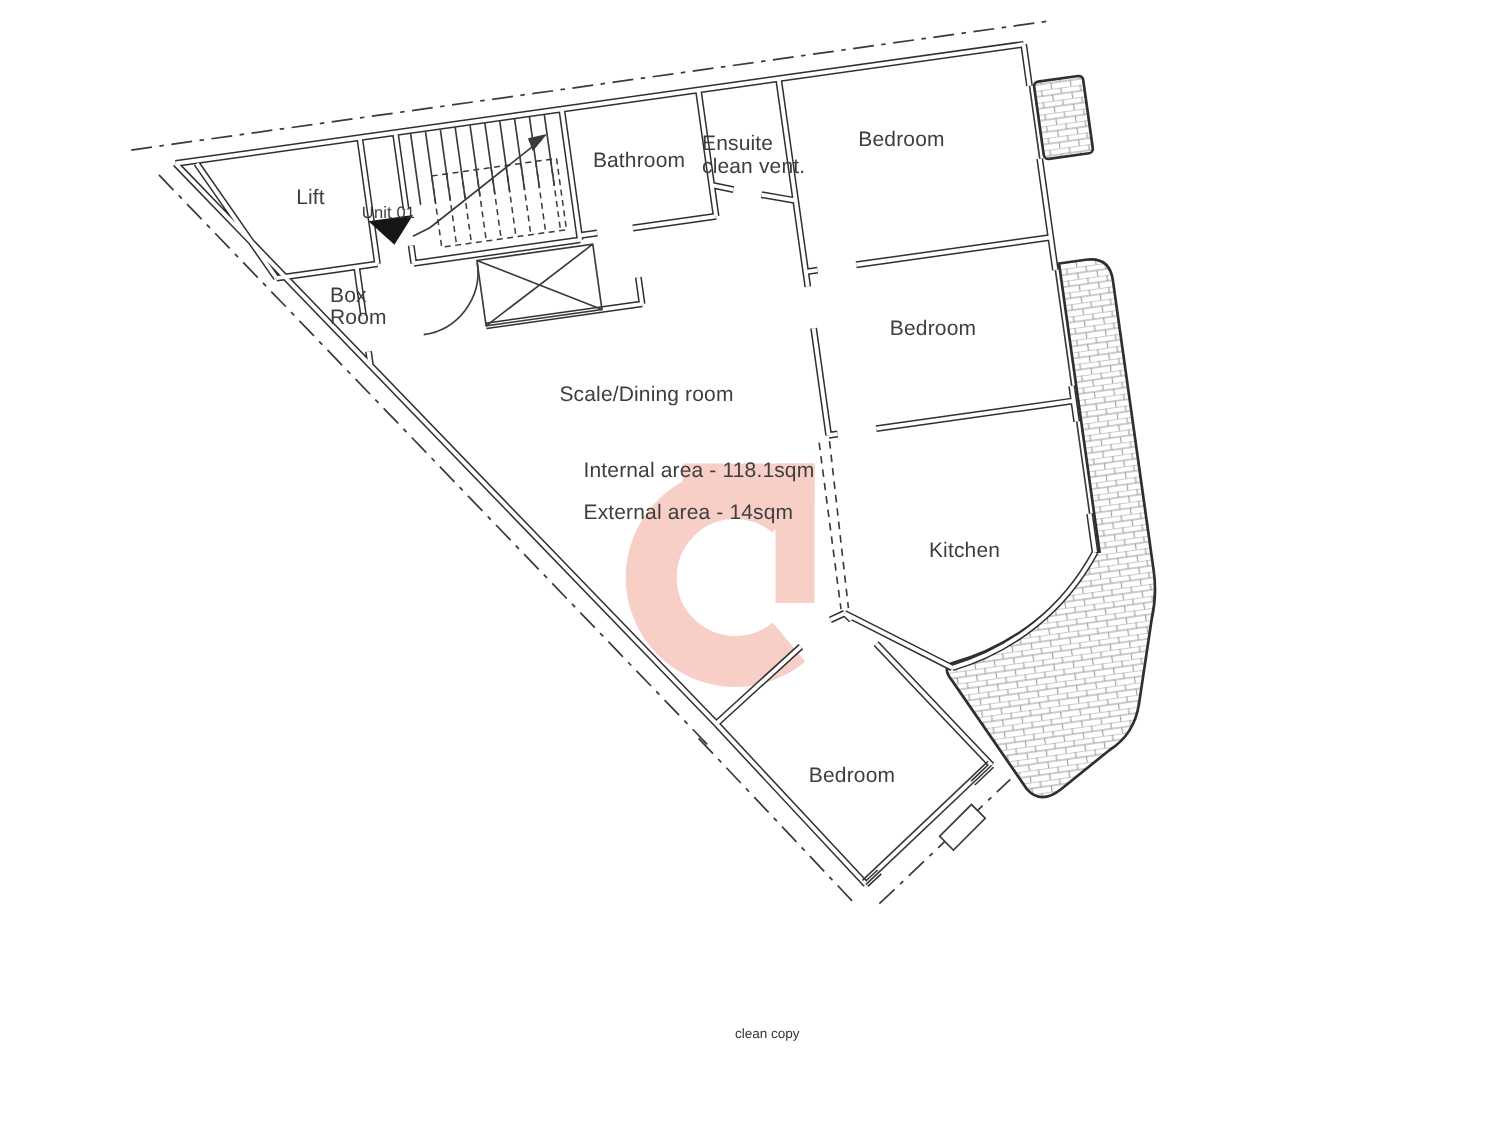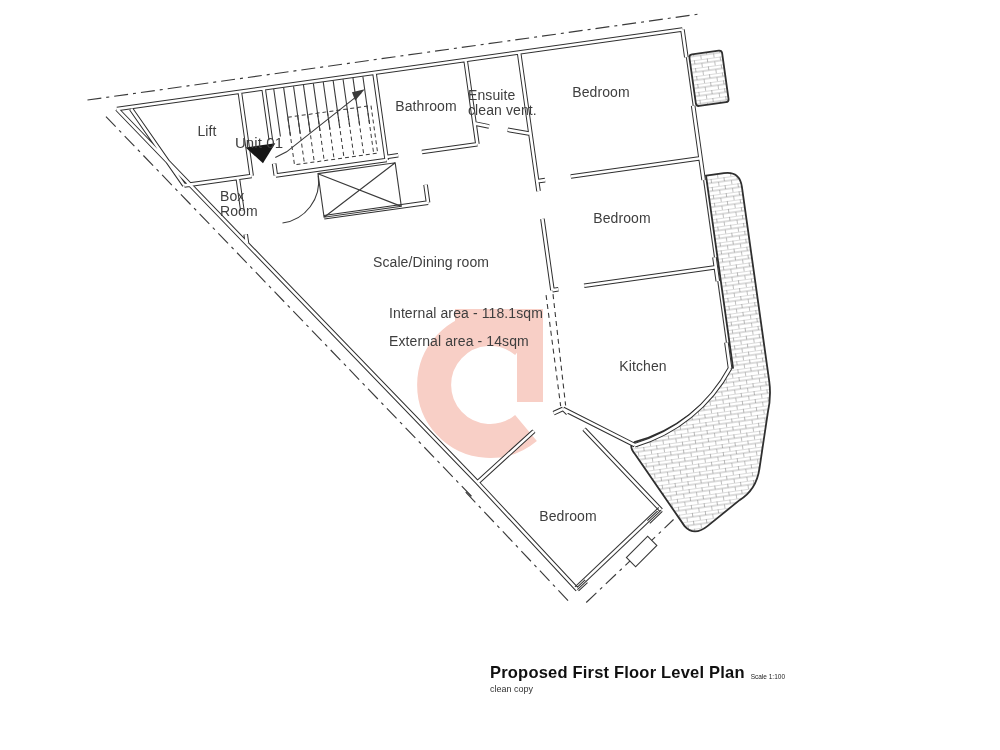--- a/index.html
+++ b/index.html
@@ -12,21 +12,21 @@
   .tl{stroke:#3a3a3a;stroke-width:1.1;fill:none;}
   .tlr{stroke:#3a3a3a;stroke-width:1.1;fill:#fff;}
   .bd{stroke:#3a3a3a;stroke-width:1.15;fill:none;stroke-dasharray:14 5 3 5;}
   .dsh{stroke:#3a3a3a;stroke-width:1.1;fill:none;stroke-dasharray:5 4;}
   .sdsh{stroke:#3a3a3a;stroke-width:1;fill:none;stroke-dasharray:4 3;}
   .briko{stroke:#2f2f2f;stroke-width:1.8;fill:url(#brick);}
   
   .lbl{position:absolute;color:#3e3e3e;font-size:14px;white-space:nowrap;
        transform:translate(-50%,-50%);pointer-events:none;letter-spacing:.1px;}
   .lbl.la{transform:none;}
-  .lbl.small{font-size:15px;}
+  .lbl.small{font-size:11px;}
   .two{line-height:15px;}
   #title-row{position:absolute;left:490px;top:663px;display:flex;align-items:flex-end;}
   #title-main{font-size:16.5px;font-weight:700;color:#101010;letter-spacing:.2px;}
   #title-scale{font-size:6.5px;color:#222;margin-left:6px;margin-bottom:2px;}
   #title-sub{position:absolute;left:490px;top:684px;font-size:9px;color:#333;}
 </style>
 </head>
 <body>
 
 <div id="page">
@@ -137,19 +137,15 @@
   </div>
   <div class="lbl" style="left:601px;top:92px;">Bedroom</div>
   <div class="lbl" style="left:622px;top:218px;">Bedroom</div>
   <div class="lbl" style="left:643px;top:366px;">Kitchen</div>
   <div class="lbl" style="left:568px;top:516px;">Bedroom</div>
   <div class="lbl" style="left:431px;top:262px;">Scale/Dining room</div>
 
   <div class="lbl la" style="left:389px;top:305px;">Internal area - 118.1sqm</div>
   <div class="lbl la" style="left:389px;top:321px;margin-top:12px;">External area - 14sqm</div>
 
-  <div id="title-row">
-    <span id="title-main">Proposed First Floor Level Plan</span>
-    <span id="title-scale">Scale 1:100</span>
-  </div>
   <div id="title-sub">clean copy</div>
 
 </div>
 
 </body></html>

